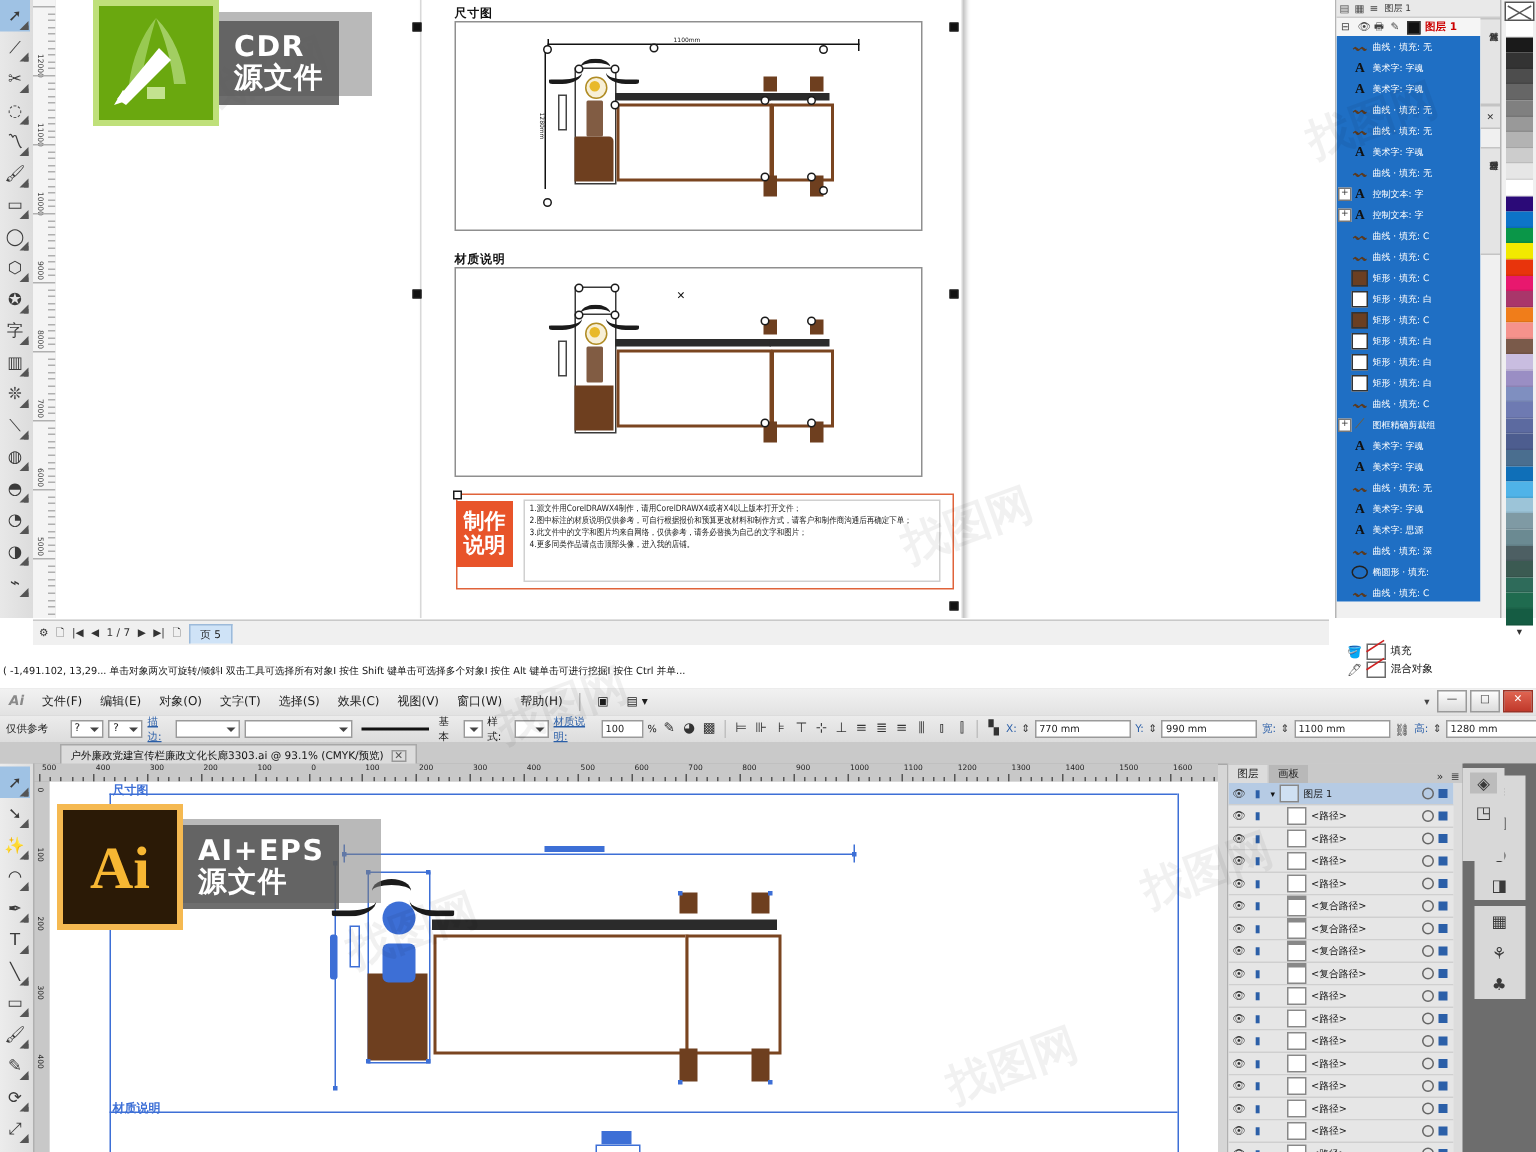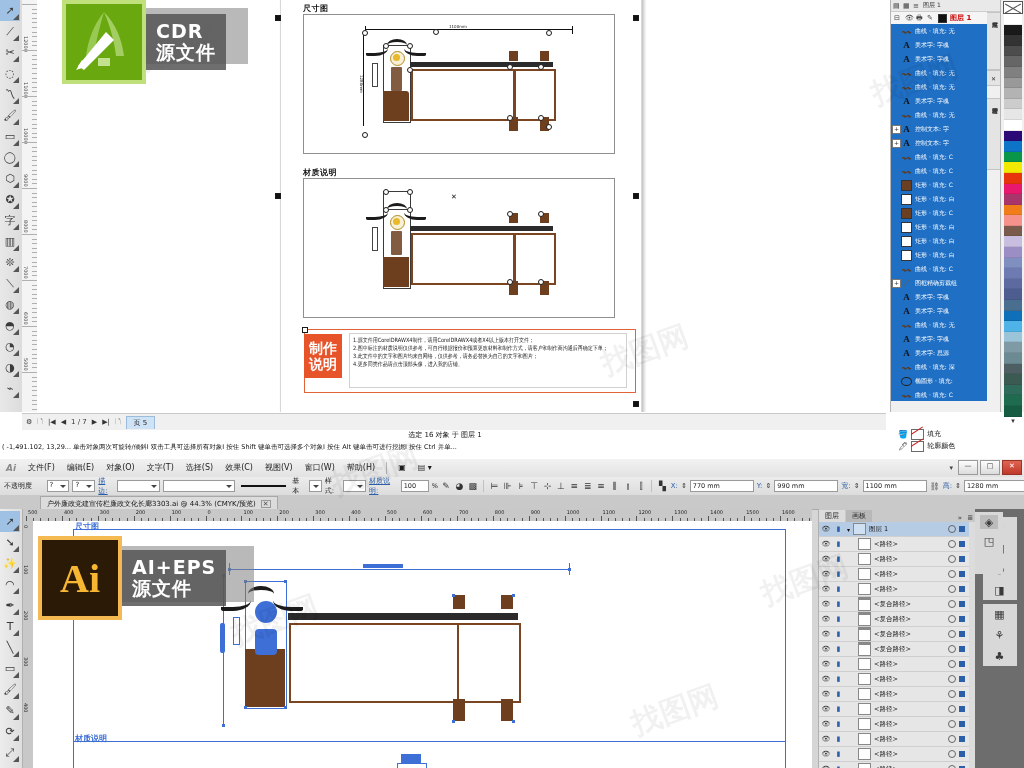--- a/index.html
+++ b/index.html
@@ -592,33 +592,32 @@
       <span class="navb">|◀</span>
       <span class="navb">◀</span>
       <span class="navb">1 / 7</span>
       <span class="navb">▶</span>
       <span class="navb">▶|</span>
       <span class="navb">🗋</span>
       <span id="cdr-pagetab">页 5</span>
     </div>
 
     <div id="cdr-statuswrap">
-      <div id="cdr-status1">选定 16 对象 于 图层 1</div>
       <div id="cdr-status2">( -1,491.102, 13,29...   单击对象两次可旋转/倾斜Ⅰ 双击工具可选择所有对象Ⅰ 按住 Shift 键单击可选择多个对象Ⅰ 按住 Alt 键单击可进行挖掘Ⅰ 按住 Ctrl 并单...</div>
     </div>
     <div id="cdr-fillbox">
       <div class="fillrow">
         <span style="font-size:8px;color:#c88a2e">🪣</span>
         <span class="noswatch"></span>
         <span>填充</span>
       </div>
       <div class="fillrow">
         <span style="font-size:8px;color:#555">🖊</span>
         <span class="noswatch"></span>
-        <span>轮廓颜色</span>
+        <span>混合对象</span>
       </div>
     </div>
   </div>
 
   <div id="ai">
 
     <div id="ai-menubar">
       <div id="ai-logo">Ai</div>
       <div class="ai-menu">文件(F)</div>
       <div class="ai-menu">编辑(E)</div>
@@ -634,21 +633,21 @@
       <div class="ai-menu">▤ ▾</div>
       <div id="ai-wincontrols">
         <span style="font-size:7px;color:#444;margin-right:3px">▾</span>
         <span class="wbtn">—</span>
         <span class="wbtn">□</span>
         <span class="wbtn close">✕</span>
       </div>
     </div>
 
     <div id="ai-control">
-      <span style="width:42px">不透明度</span>
+      <span style="width:42px">仅供参考</span>
       <span class="ctl-combo" style="width:20px;text-align:left;padding-left:2px">?</span>
       <span class="ctl-combo" style="width:20px;text-align:left;padding-left:2px">?</span>
       <span class="ctl-link">描边:</span>
       <span class="ctl-combo" style="width:44px"></span>
       <span class="ctl-combo" style="width:74px"></span>
       <span style="display:inline-block;width:48px;height:2px;background:#111;margin:0 3px"></span>
       <span>基本</span>
       <span class="ctl-combo" style="width:12px"></span>
       <span>样式:</span>
       <span class="ctl-combo" style="width:22px"></span>
@@ -683,21 +682,21 @@
       <span style="font-size:7px;color:#333">⇕</span>
       <span class="ctl-num" style="min-width:58px">1100 mm</span>
       <span style="font-size:8px;color:#333">⛓</span>
       <span style="color:#2b5fa8;font-size:7px">高:</span>
       <span style="font-size:7px;color:#333">⇕</span>
       <span class="ctl-num" style="min-width:58px">1280 mm</span>
     </div>
 
     <div id="ai-tabbar">
       <div id="ai-tab">
-        <span>户外廉政党建宣传栏廉政文化长廊3303.ai @ 44.3% (CMYK/预览)</span>
+        <span>户外廉政党建宣传栏廉政文化长廊3303.ai @ 93.1% (CMYK/预览)</span>
         <span class="x">✕</span>
       </div>
     </div>
 
     <div id="ai-hruler">
         <div class="hr-tick" style="left: 4px; height: 6px;"></div>
         <div class="hr-lab" style="left: 6px;">500</div>
         <div class="hr-tick" style="left: 11.1818px; height: 3px; top: 9px;"></div>
         <div class="hr-tick" style="left: 18.3636px; height: 3px; top: 9px;"></div>
         <div class="hr-tick" style="left: 25.5455px; height: 3px; top: 9px;"></div>

